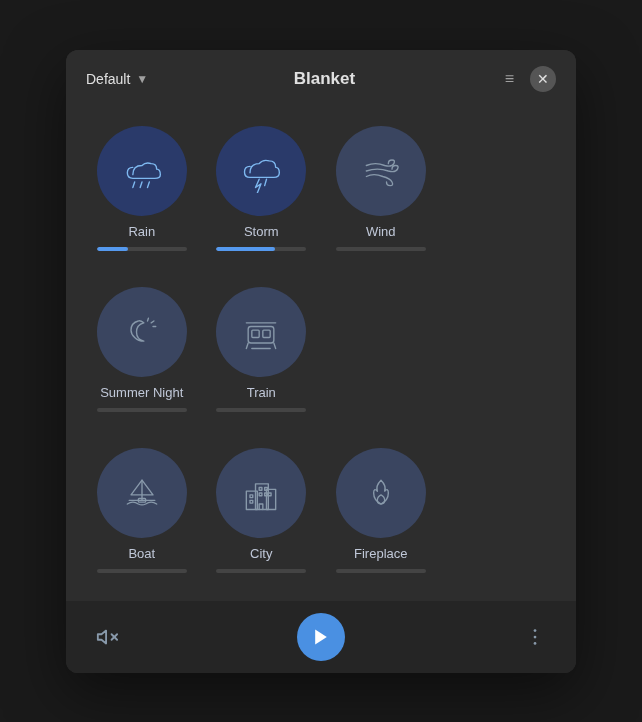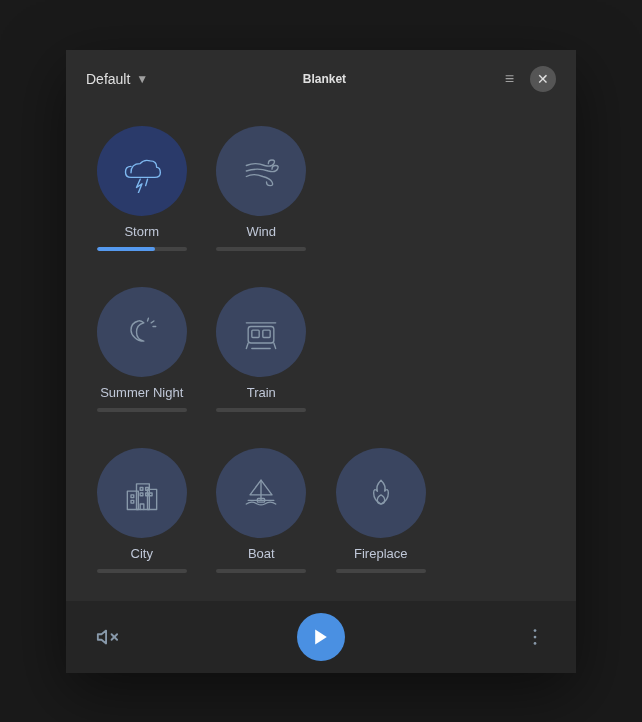--- a/index.html
+++ b/index.html
@@ -7,21 +7,21 @@
       background: #1a1a1a;
       display: flex;
       justify-content: center;
       align-items: center;
       min-height: 100vh;
       font-family: -apple-system, BlinkMacSystemFont, 'Segoe UI', sans-serif;
     }
     .app-window {
       width: 510px;
       background: #2d2d2d;
-      border-radius: 0;
+      border-radius: 12px;
       overflow: hidden;
       box-shadow: 0 20px 60px rgba(0,0,0,0.5);
     }
     .title-bar {
       display: flex;
       align-items: center;
       justify-content: space-between;
       padding: 16px 20px;
       background: #2d2d2d;
     }
@@ -32,21 +32,21 @@
       color: #e0e0e0;
       font-size: 14px;
       font-weight: 500;
     }
     .dropdown-arrow {
       color: #a0a0a0;
       font-size: 12px;
     }
     .title-bar-center {
       color: #e0e0e0;
-      font-size: 12px;
+      font-size: 17px;
       font-weight: 600;
     }
     .title-bar-right {
       display: flex;
       align-items: center;
       gap: 12px;
     }
     .title-btn {
       background: none;
       border: none;
@@ -184,20 +184,34 @@
       <button class="close-btn">
         <span>✕</span>
       </button>
     </div>
   </div>
 
   <div class="content-area">
 
     <div class="sound-grid">
 
+      <div class="sound-item">
+        <div class="icon-circle active">
+          <svg viewBox="0 0 48 48">
+            <path d="M14 28 Q14 18 24 18 Q28 14 34 16 Q40 16 40 22 Q44 22 44 28 Q44 32 38 32 L14 32 Q8 32 8 26 Q8 20 14 20"></path>
+            <line x1="16" y1="36" x2="14" y2="42"></line>
+            <line x1="24" y1="36" x2="22" y2="42"></line>
+            <line x1="32" y1="36" x2="30" y2="42"></line>
+          </svg>
+        </div>
+        <span class="sound-label">Rain</span>
+        <div class="progress-bar-container">
+          <div class="progress-bar-fill" style="width: 35%"></div>
+        </div>
+      </div>
 
       <div class="sound-item">
         <div class="icon-circle active">
           <svg viewBox="0 0 48 48">
             <path d="M12 26 Q12 16 22 16 Q26 11 33 13 Q40 13 40 20 Q44 20 44 26 Q44 31 38 31 L12 31 Q6 31 6 25 Q6 19 12 19"></path>
             <path d="M22 33 L18 42 L24 38 L20 48"></path>
             <line x1="30" y1="33" x2="28" y2="40"></line>
           </svg>
         </div>
         <span class="sound-label">Storm</span>
@@ -258,54 +272,54 @@
         <span class="sound-label">Train</span>
         <div class="progress-bar-container">
           <div class="progress-bar-fill" style="width: 0%"></div>
         </div>
       </div>
     </div>
 
     <div class="row-divider"></div>
 
     <div class="sound-grid">
+
+      <div class="sound-item">
+        <div class="icon-circle inactive">
+          <svg viewBox="0 0 48 48">
+            <path d="M24 10 L24 32"></path>
+            <path d="M24 10 L36 26 L12 26 Z"></path>
+            <path d="M8 36 Q14 32 20 36 Q24 38 28 36 Q34 32 40 36"></path>
+            <path d="M10 32 L38 32"></path>
+            <rect x="20" y="30" width="8" height="4" rx="1"></rect>
+          </svg>
+        </div>
+        <span class="sound-label">Boat</span>
+        <div class="progress-bar-container">
+          <div class="progress-bar-fill" style="width: 0%"></div>
+        </div>
+      </div>
 
       <div class="sound-item">
         <div class="icon-circle inactive">
           <svg viewBox="0 0 48 48">
             <rect x="8" y="22" width="12" height="20"></rect>
             <rect x="18" y="14" width="14" height="28"></rect>
             <rect x="30" y="20" width="10" height="22"></rect>
             <rect x="12" y="26" width="3" height="3"></rect>
             <rect x="12" y="32" width="3" height="3"></rect>
             <rect x="22" y="18" width="3" height="3"></rect>
             <rect x="28" y="18" width="3" height="3"></rect>
             <rect x="22" y="24" width="3" height="3"></rect>
             <rect x="28" y="24" width="3" height="3"></rect>
             <rect x="32" y="24" width="3" height="3"></rect>
             <path d="M22 42 L22 36 L26 36 L26 42"></path>
           </svg>
         </div>
         <span class="sound-label">City</span>
-        <div class="progress-bar-container">
-          <div class="progress-bar-fill" style="width: 0%"></div>
-        </div>
-      </div>
-
-      <div class="sound-item">
-        <div class="icon-circle inactive">
-          <svg viewBox="0 0 48 48">
-            <path d="M24 10 L24 32"></path>
-            <path d="M24 10 L36 26 L12 26 Z"></path>
-            <path d="M8 36 Q14 32 20 36 Q24 38 28 36 Q34 32 40 36"></path>
-            <path d="M10 32 L38 32"></path>
-            <rect x="20" y="30" width="8" height="4" rx="1"></rect>
-          </svg>
-        </div>
-        <span class="sound-label">Boat</span>
         <div class="progress-bar-container">
           <div class="progress-bar-fill" style="width: 0%"></div>
         </div>
       </div>
 
 
       <div class="sound-item">
         <div class="icon-circle inactive">
           <svg viewBox="0 0 48 48">
             <path d="M24 10 Q30 16 28 22 Q32 18 32 24 Q32 32 24 36 Q16 32 16 24 Q16 18 20 22 Q18 16 24 10Z"></path>

